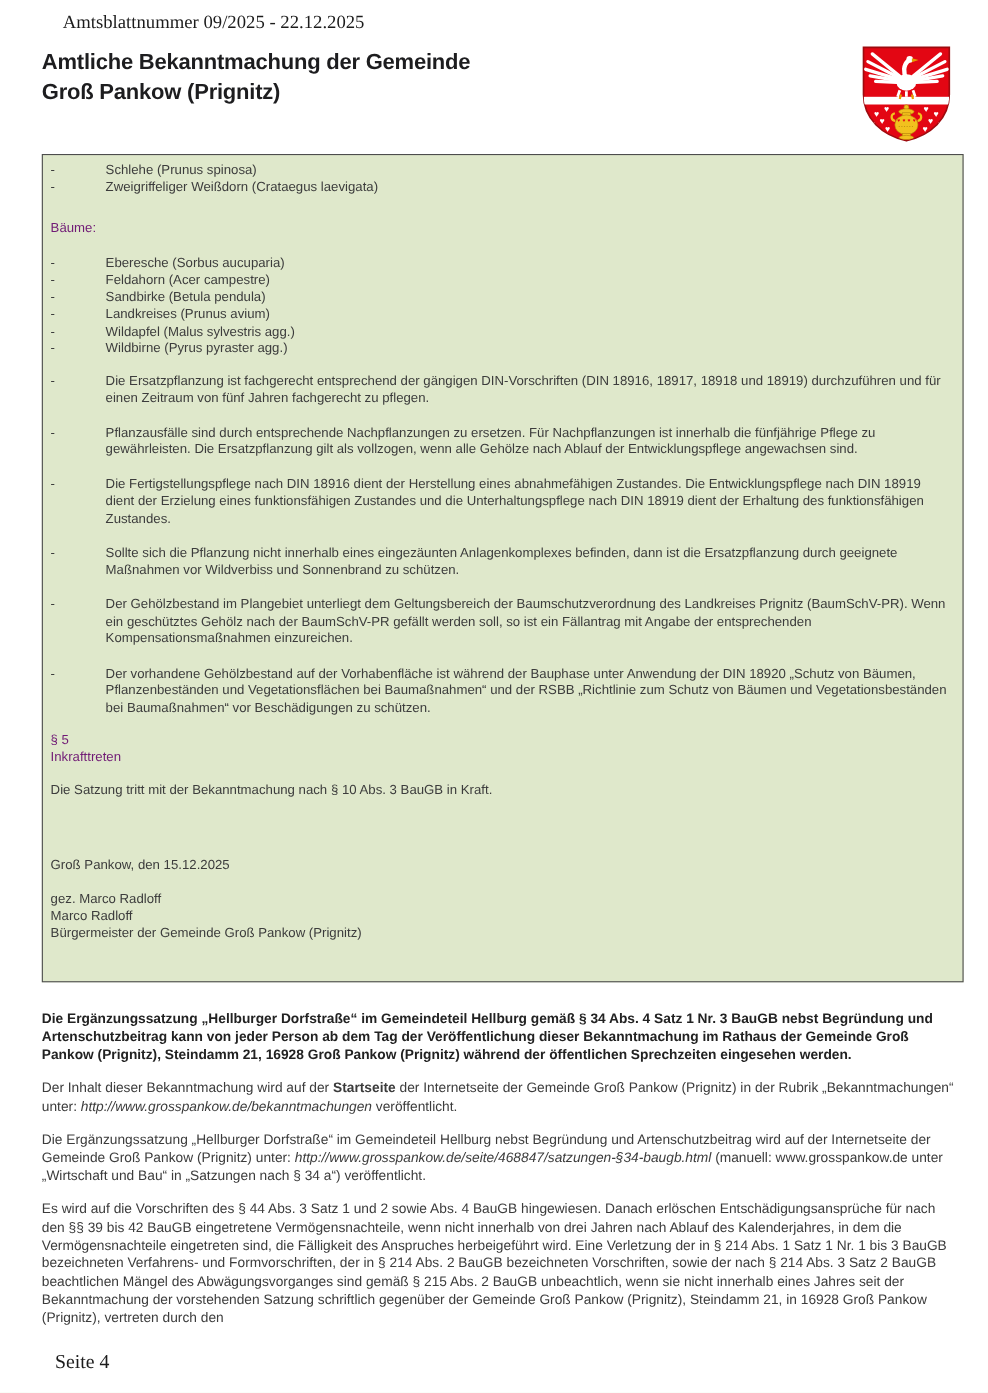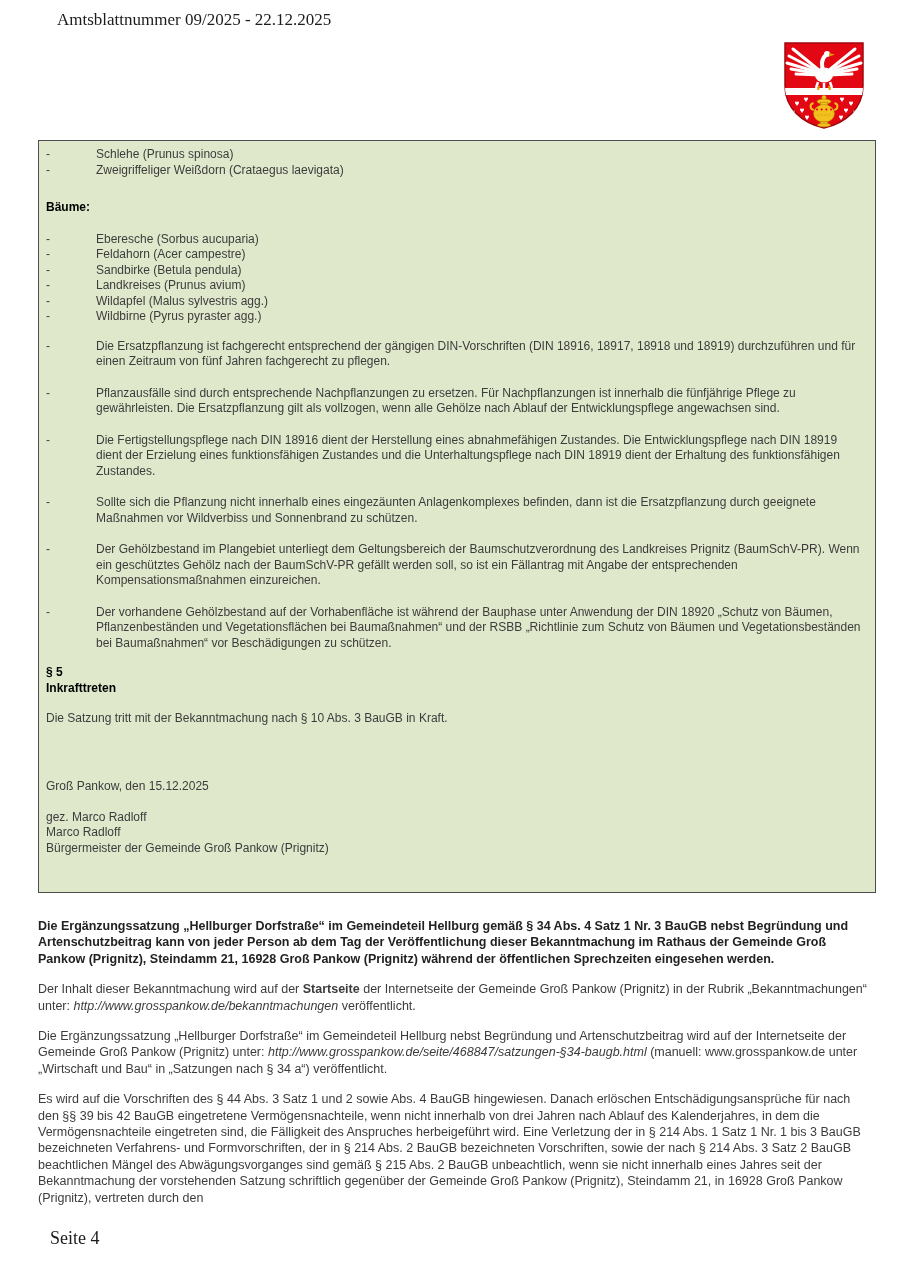--- a/index.html
+++ b/index.html
@@ -35,21 +35,21 @@
     font-size:12px; line-height:15.5px;
     overflow:hidden;
   }
   .li { display:flex; }
   .li .dash { width:50px; flex:0 0 50px; }
   .li .text { flex:1; padding-right:4px; }
   .para { margin-bottom:16px; }
   .sect-gap-a { margin-top:22px; }
   .sect-gap-b { margin-top:16px; }
   .sect-gap-c { margin-top:14px; }
-  .bold { font-weight:bold; color:#000000; }
+  .bold { font-weight:normal; color:#701a75; }
   .section-head { line-height:15.5px; }
   .inforce { margin-top:15px; }
   .place-date { margin-top:52px; }
   .sig-block { margin-top:16px; line-height:15.4px; }
   
   .below { margin-left:38px; width:838px; font-size:12.5px; line-height:16.4px; }
   .bp { margin-top:14px; padding-right:2px; }
   .bp.first { margin-top:25px; }
   .bp-bold { font-weight:bold; color:#222222; }
   .url { font-style:italic; }
@@ -61,20 +61,22 @@
   }
 </style>
 </head>
 <body>
 
 <div class="page">
 
   <div class="masthead">
     <div class="issue-line">Amtsblattnummer 09/2025 - 22.12.2025</div>
     <div class="doc-title">
+      <div>Amtliche Bekanntmachung der Gemeinde</div>
+      <div>Groß Pankow (Prignitz)</div>
     </div>
 
     <svg class="crest" viewBox="0 0 84 90" xmlns="http://www.w3.org/2000/svg">
       <defs>
         <clipPath id="shieldClip">
           <path d="M3,3 H81 V46 C81,68 64,83 42,88 C20,83 3,68 3,46 Z"></path>
         </clipPath>
       </defs>
       <path d="M3,3 H81 V46 C81,68 64,83 42,88 C20,83 3,68 3,46 Z" fill="#e30613" stroke="#9e0b0f" stroke-width="1.5"></path>
       <g clip-path="url(#shieldClip)">

